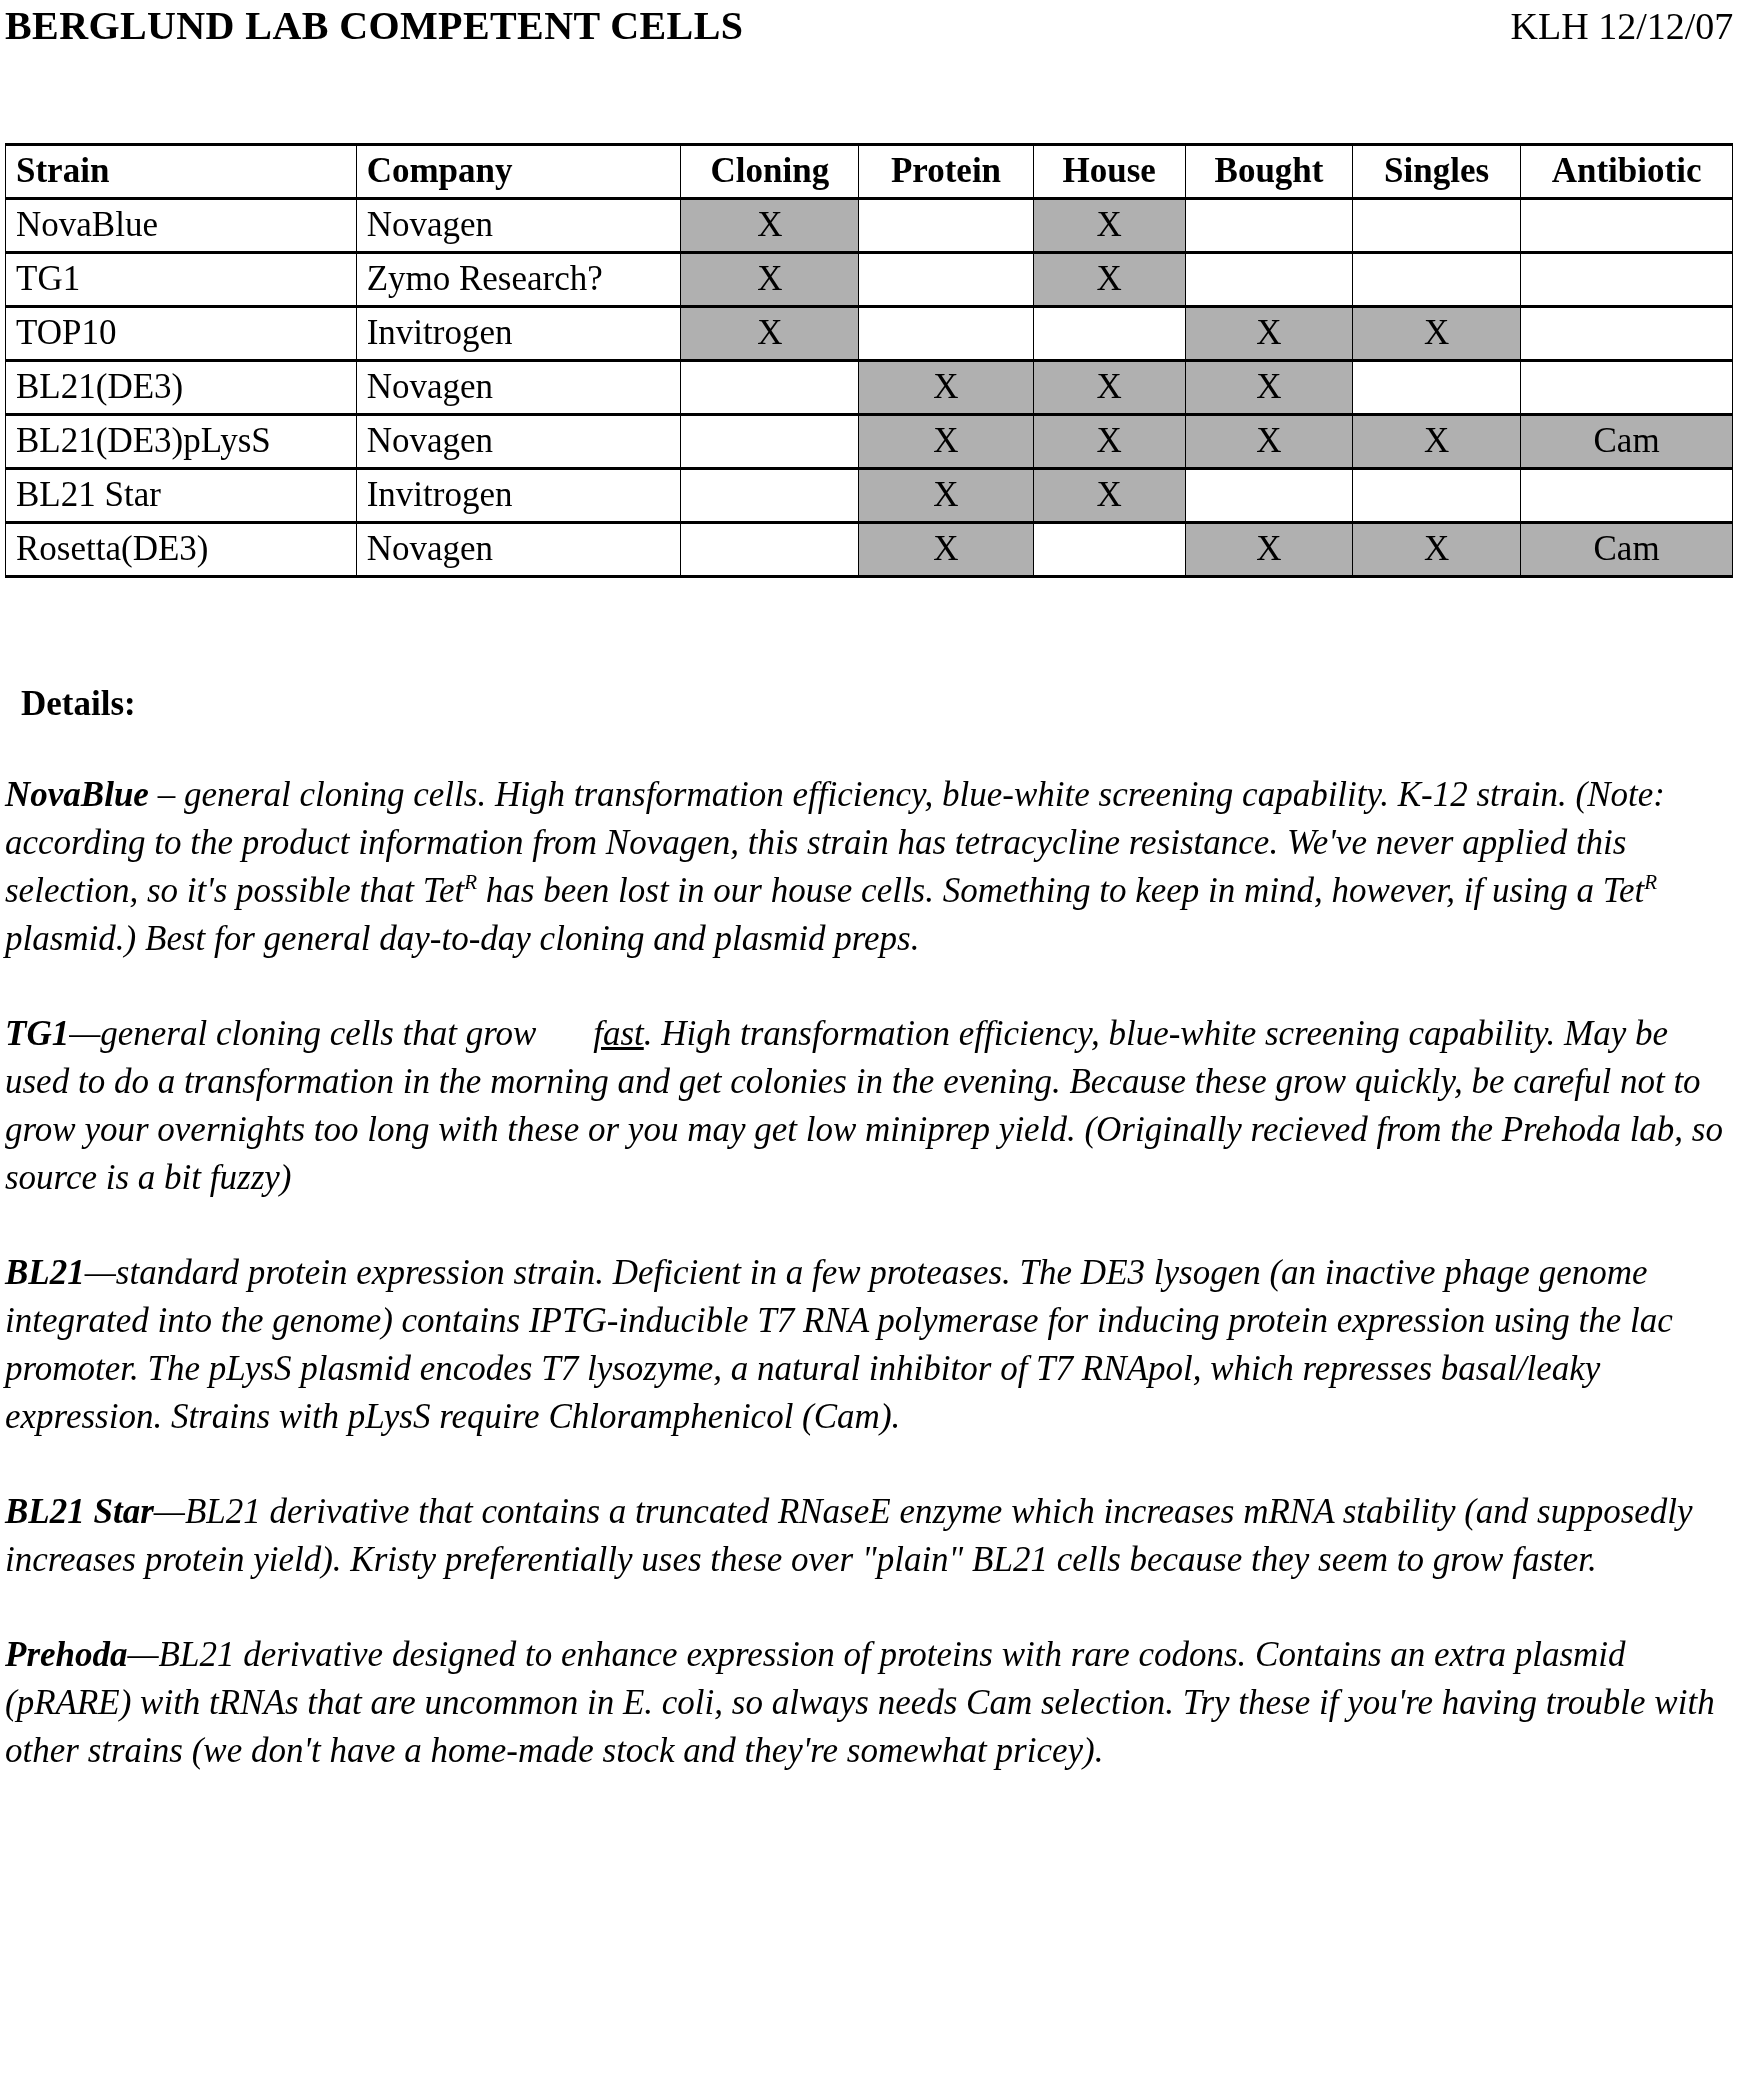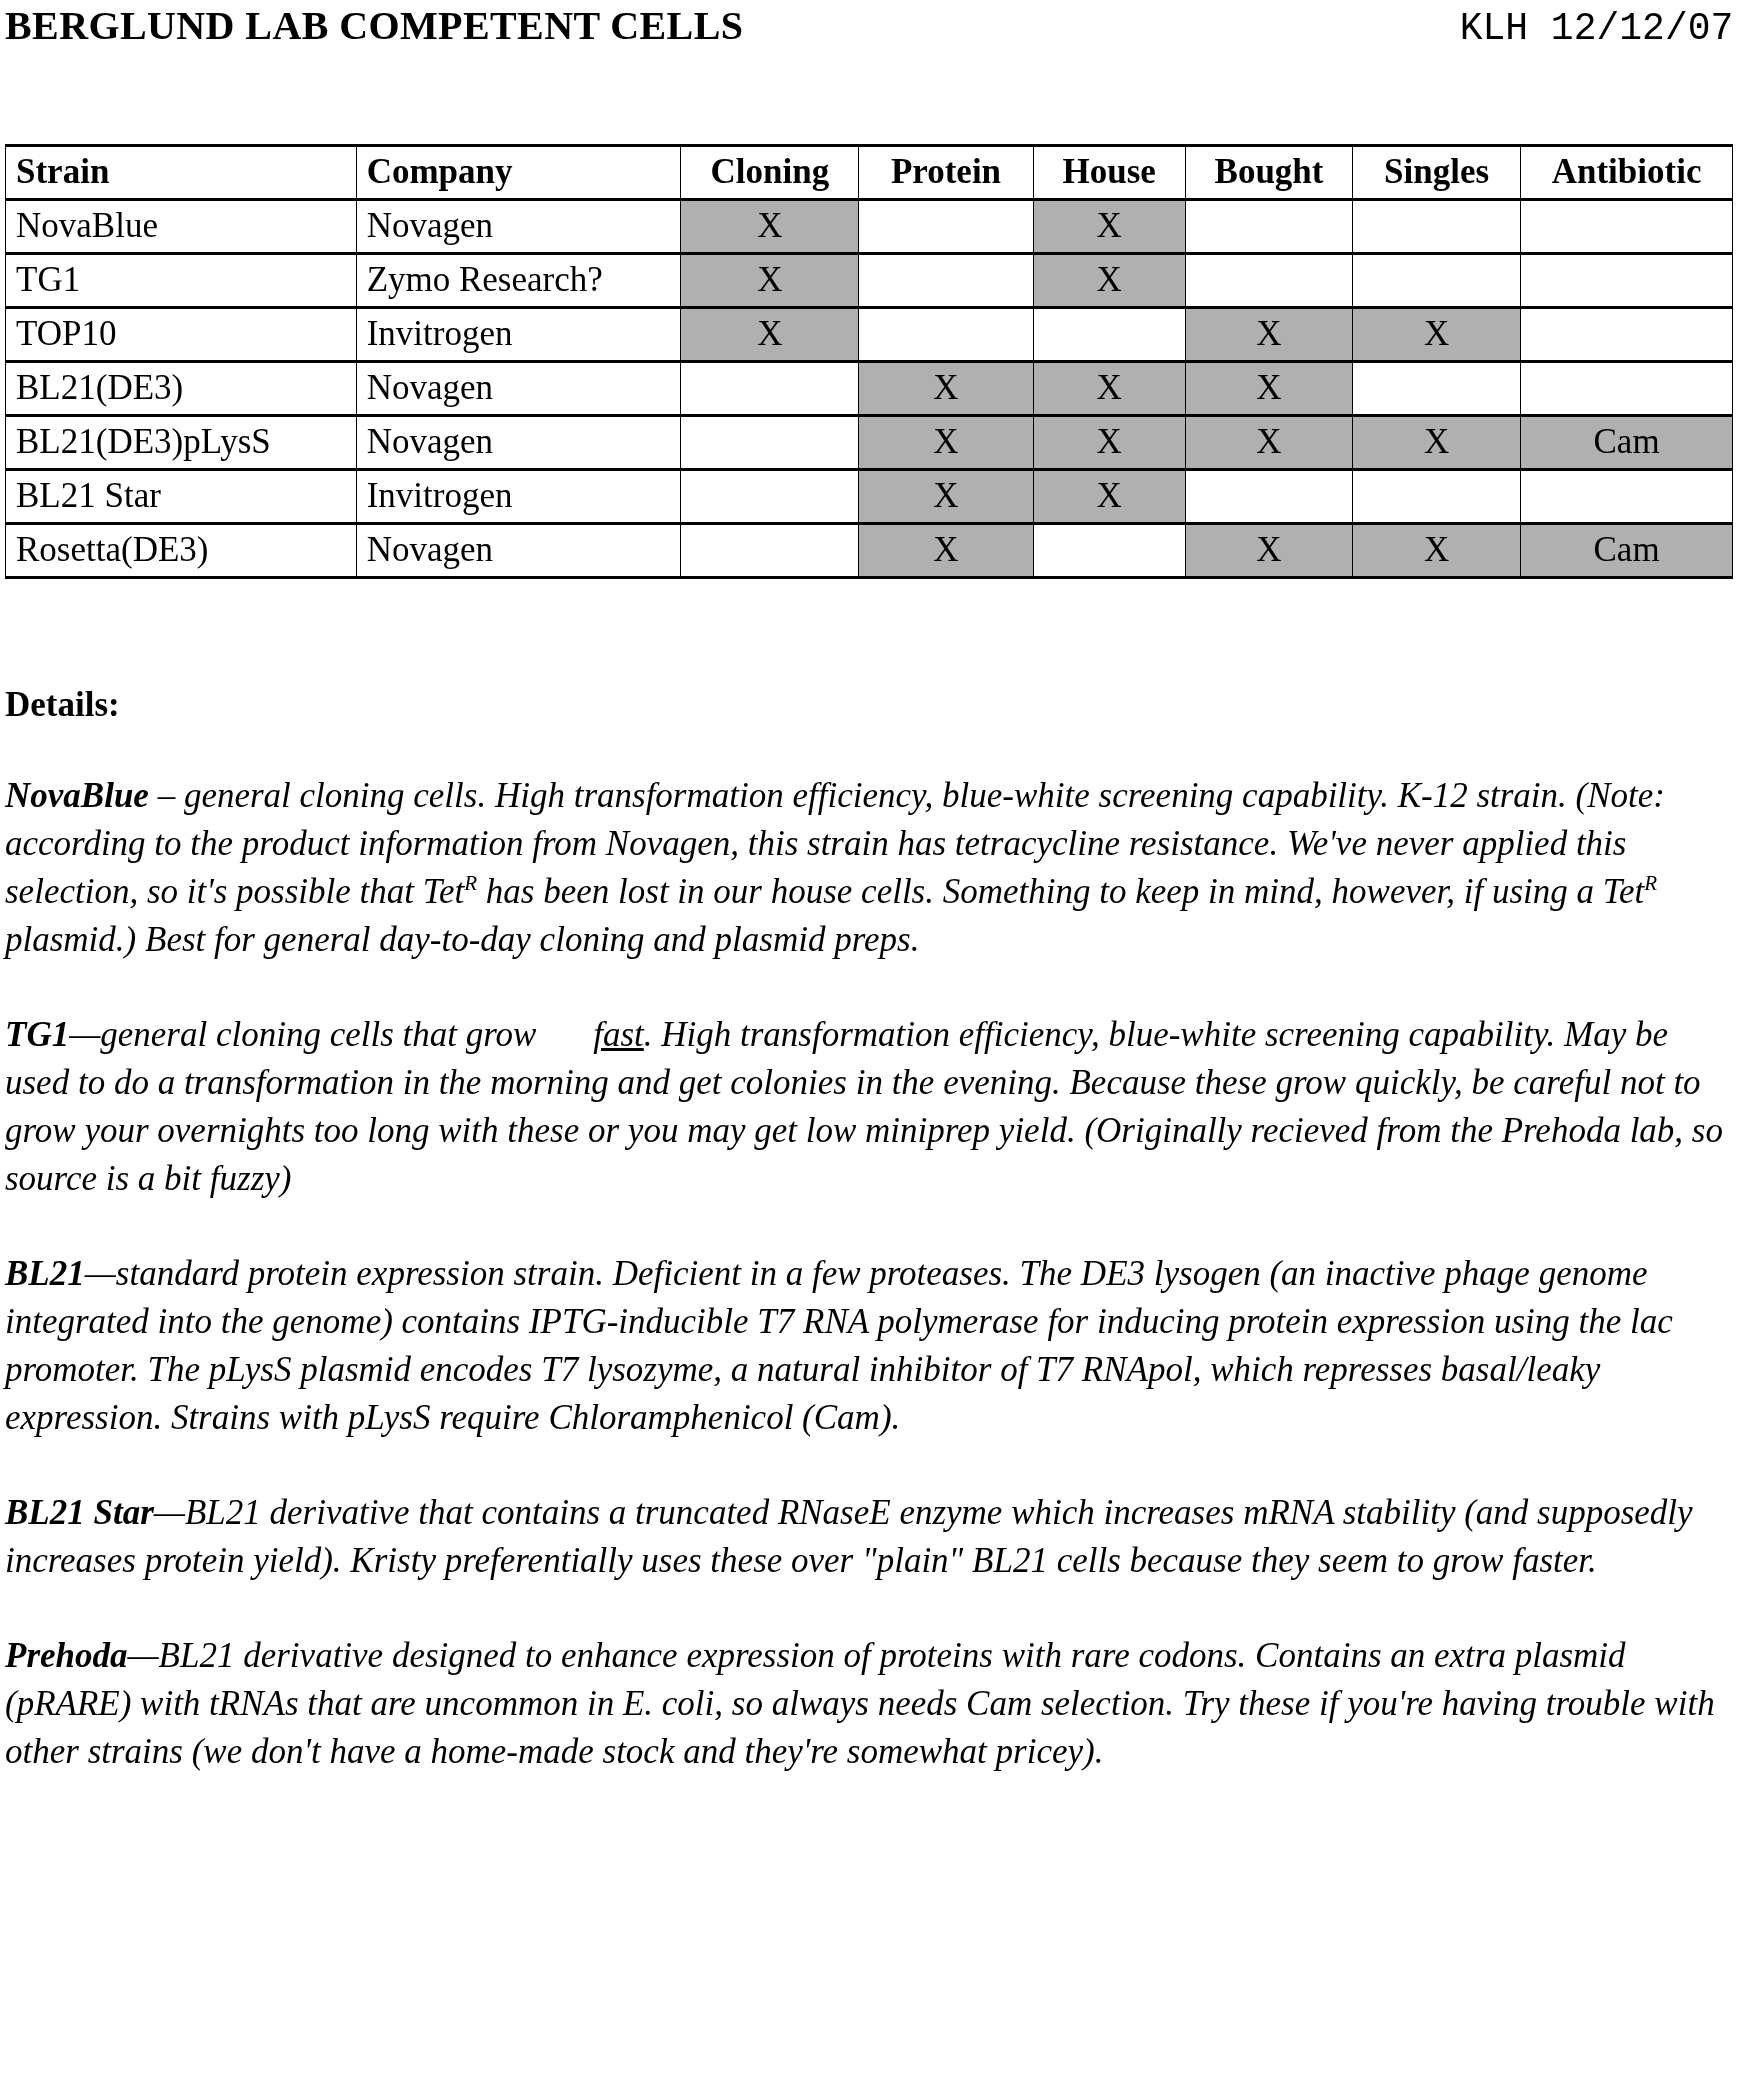--- a/index.html
+++ b/index.html
@@ -17,21 +17,20 @@
     align-items: baseline;
   }
   .doc-title {
     font-weight: bold;
     font-size: 40px;
     letter-spacing: 0.4px;
   }
   .doc-date {
     font-weight: normal;
     font-size: 38px;
-    font-family: Liberation Mono, monospace;
   }
   table.strain-table {
     width: 100%;
     border-collapse: collapse;
     table-layout: fixed;
     margin-top: 94px;
   }
   .strain-table th, .strain-table td {
     border: 1.7px solid #000000;
     border-top-width: 3.4px;
@@ -43,21 +42,21 @@
     overflow: hidden;
     white-space: nowrap;
   }
   .strain-table th { font-weight: bold; }
   .al-left  { text-align: left; }
   .al-center{ text-align: center; }
   td.shaded { background: var(--shade, #b0b0b0); }
   .details-heading {
     font-size: 35px;
     font-weight: bold;
-    margin: 106px 0 0 0;
+    margin: 106px 0 0 16px;
   }
   .para {
     font-size: 35px;
     line-height: 48px;
     margin: 47px 0 0 0;
     text-align: left;
     font-style: italic;
   }
   .run-normal    { font-weight: normal; }
   .run-bold      { font-weight: bold; }

